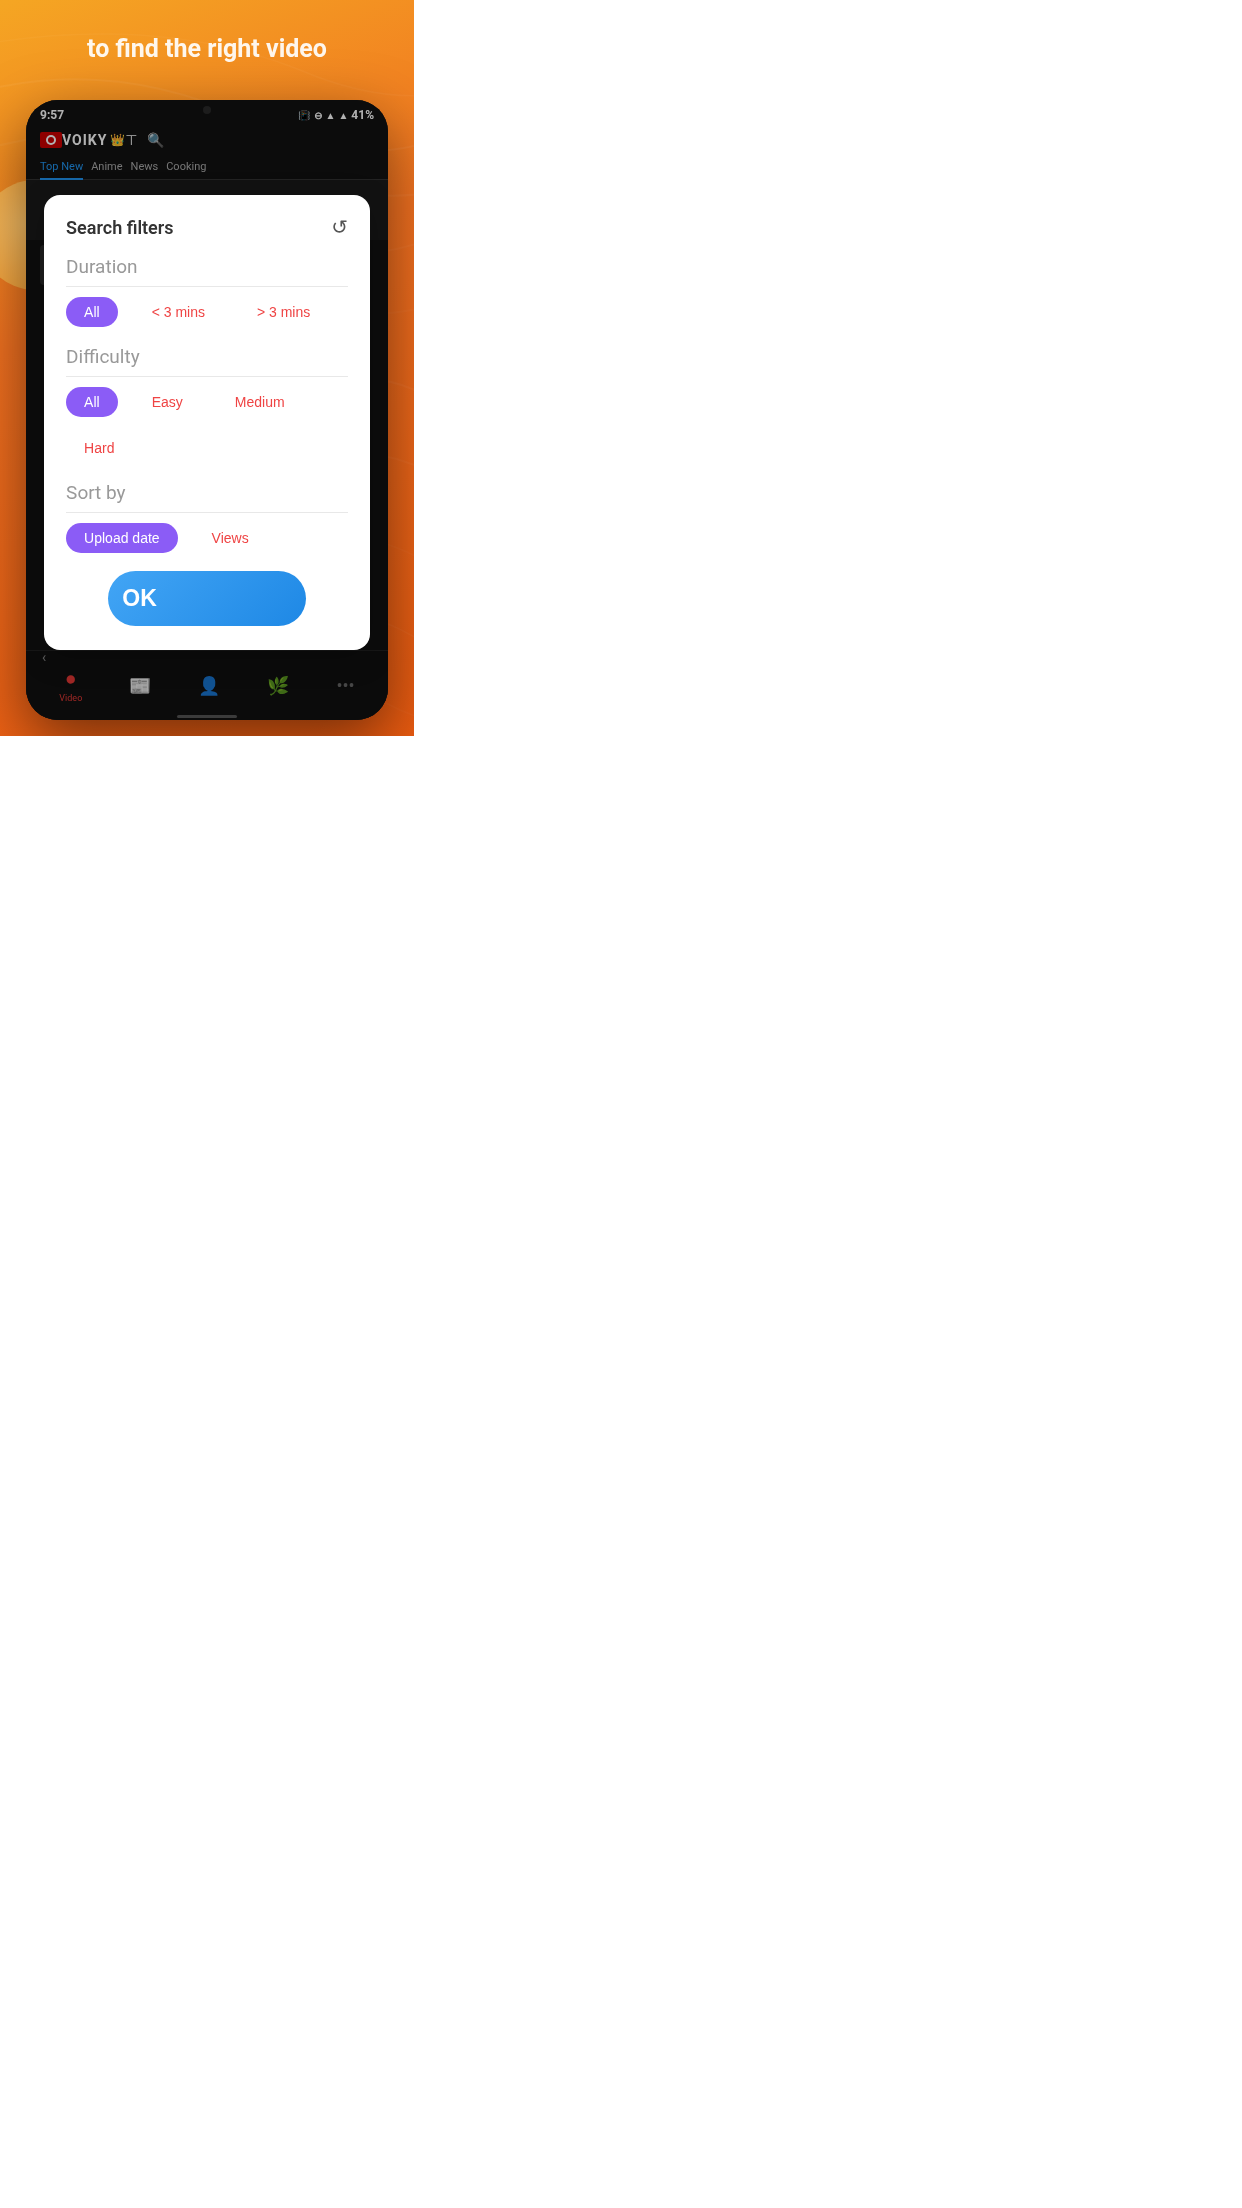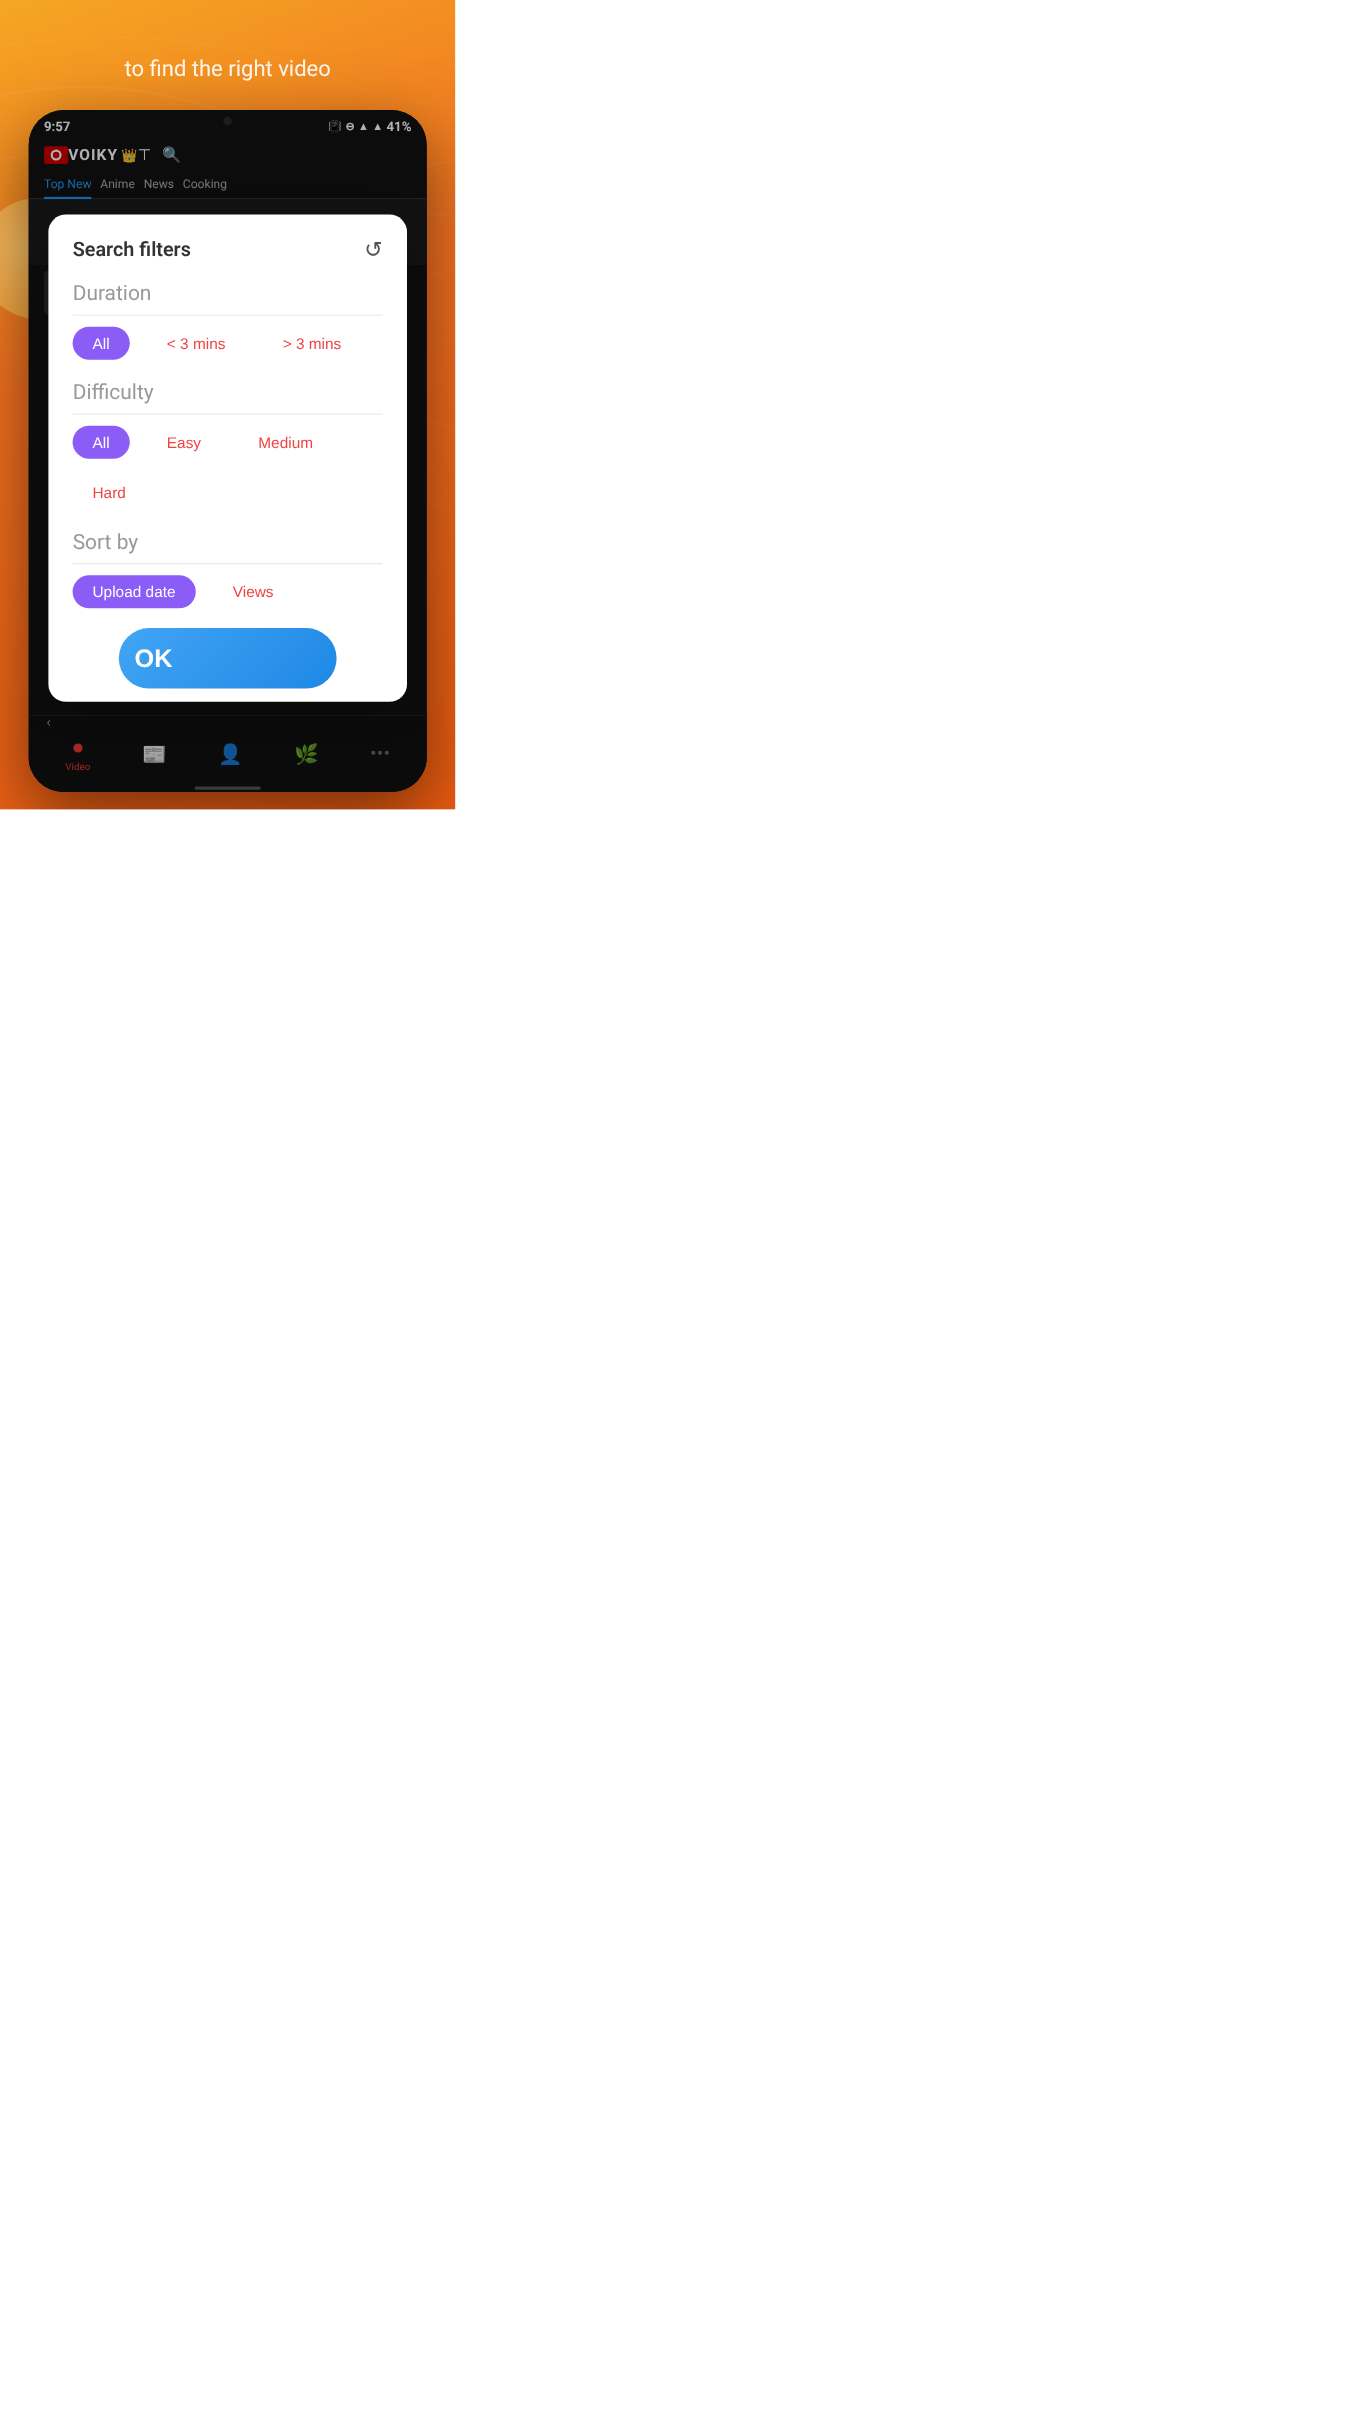--- a/index.html
+++ b/index.html
@@ -55,24 +55,24 @@
     }
 
     .header-title {
       font-size: 32px;
       font-weight: 800;
       color: white;
       letter-spacing: 0.5px;
     }
 
     .header-subtitle {
-      font-size: 20px;
-      font-weight: 400;
+      font-size: 25px;
+      font-weight: 700;
       color: rgba(255,255,255,0.92);
-      margin-top: 20px;
+      margin-top: 4px;
     }
 
     
     .phone-frame {
       position: absolute;
       top: 100px;
       left: 50%;
       transform: translateX(-50%);
       width: 362px;
       height: 620px;
@@ -195,21 +195,21 @@
       z-index: 20;
       display: flex;
       align-items: flex-start;
       justify-content: center;
       padding-top: 95px;
     }
 
     .modal {
       background: white;
       border-radius: 16px;
-      padding: 20px 22px 12px;
+      padding: 20px 22px 24px;
       width: 90%;
       max-width: 350px;
       box-shadow: 0 8px 32px rgba(0,0,0,0.2);
     }
 
     .modal-header {
       display: flex;
       justify-content: space-between;
       align-items: center;
       margin-bottom: 16px;

